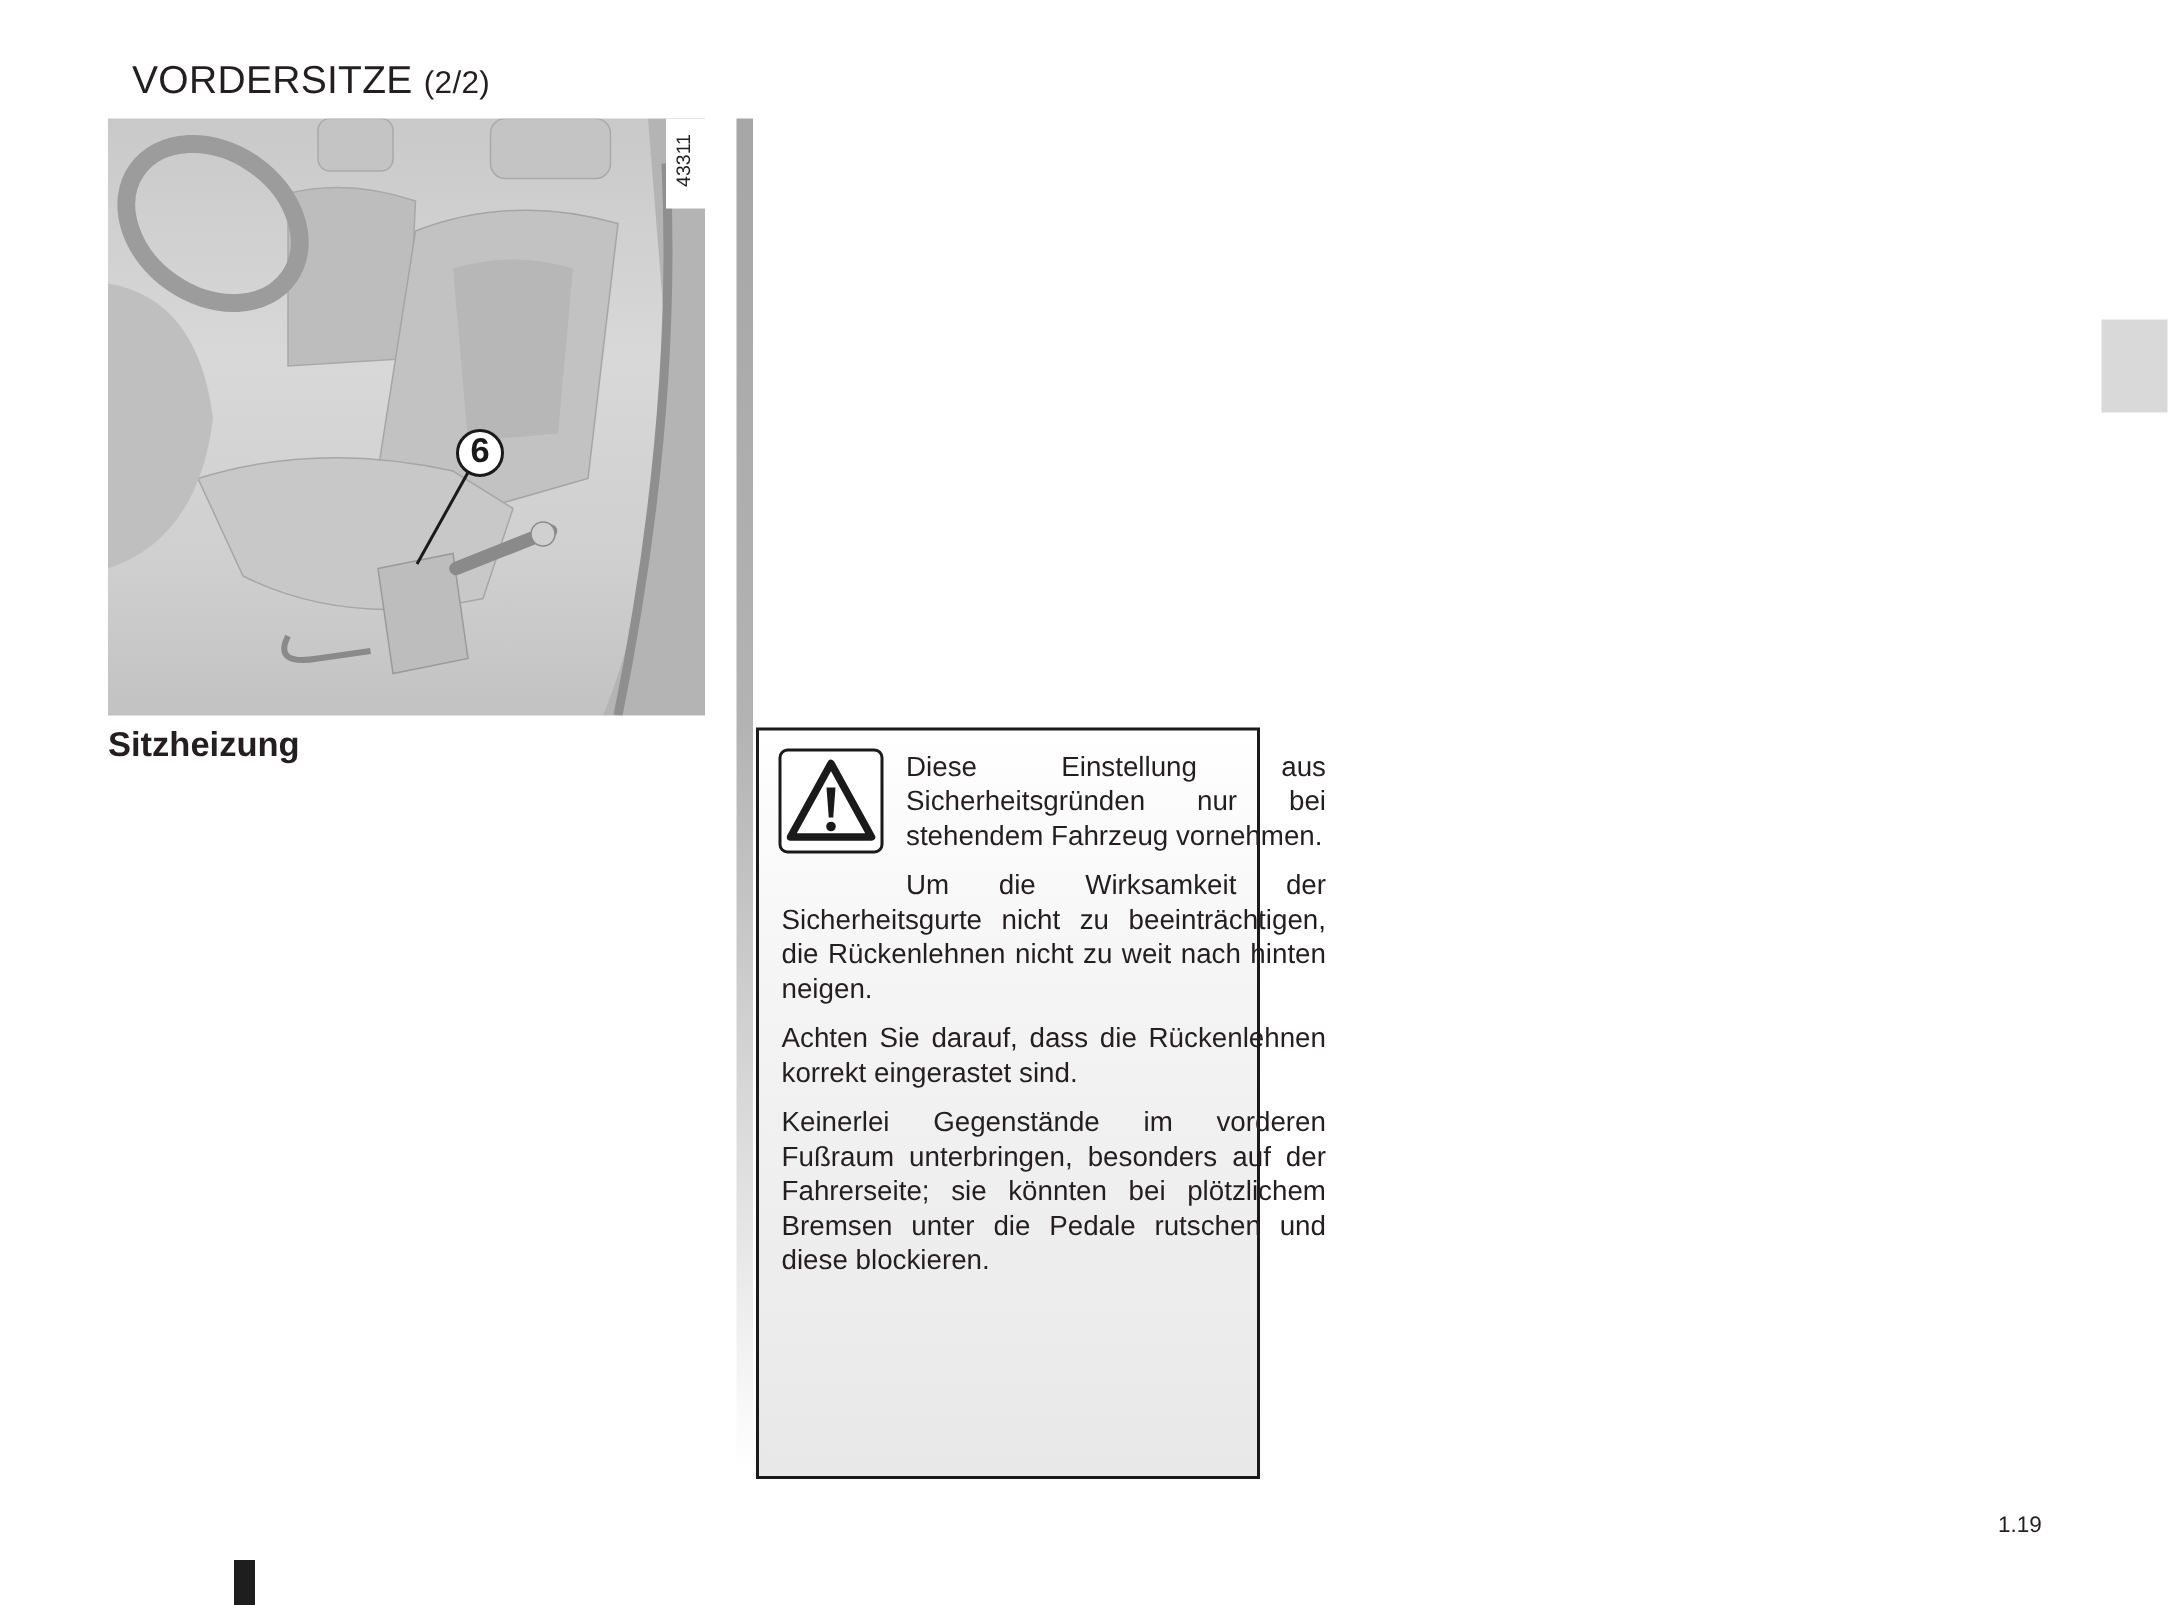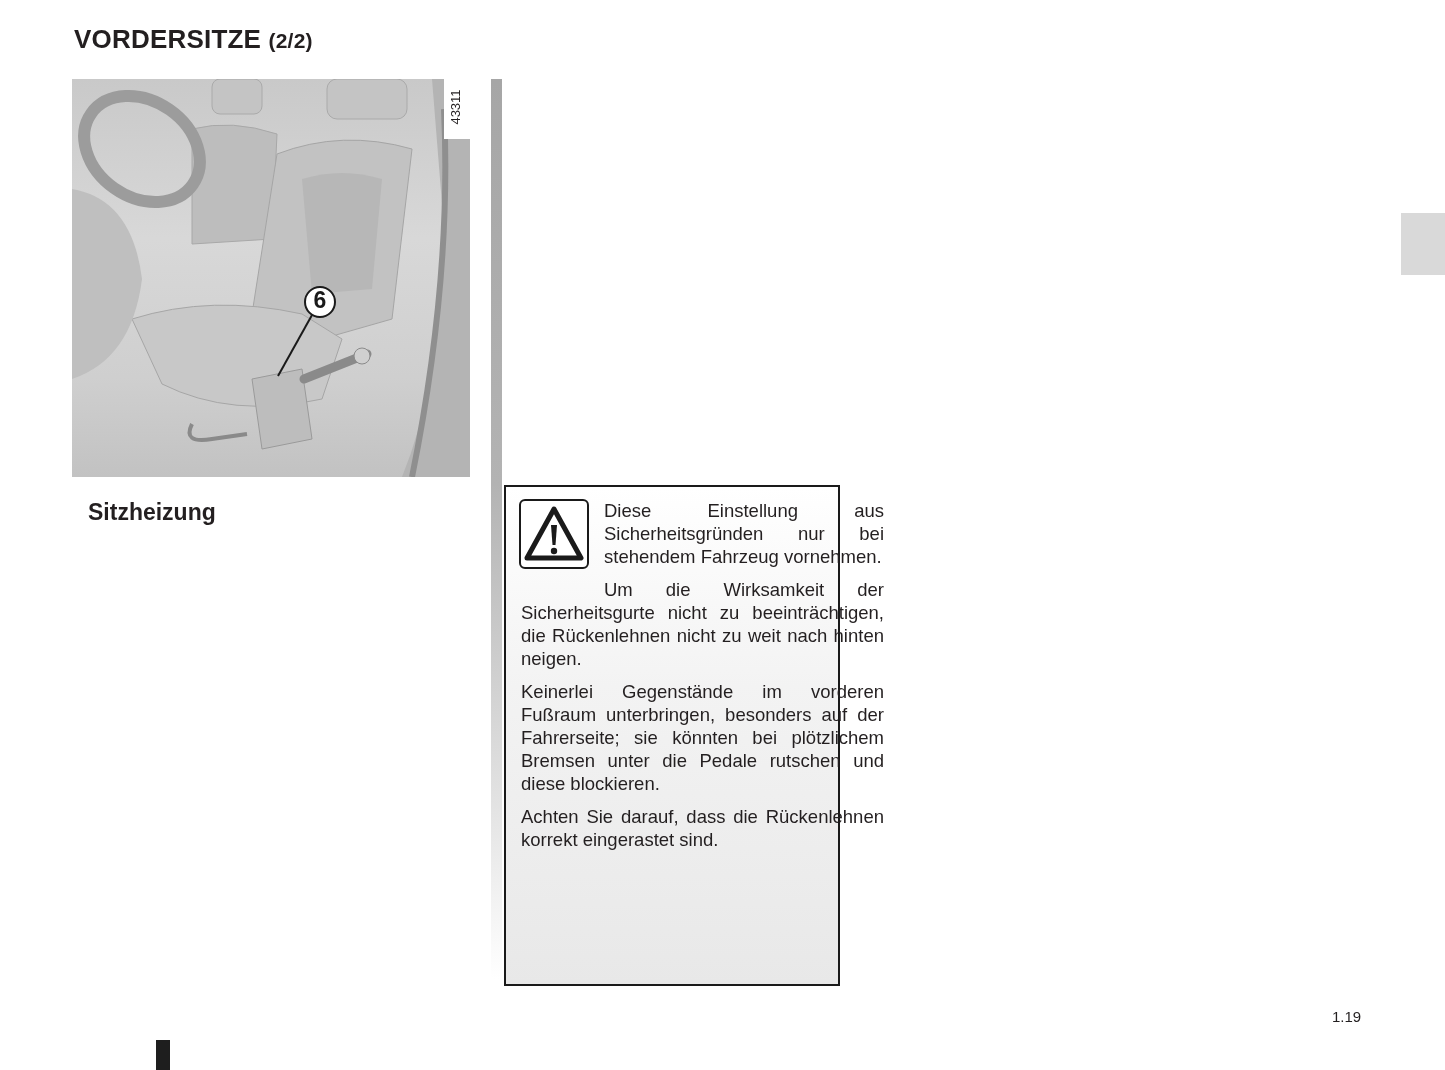--- a/index.html
+++ b/index.html
@@ -2,22 +2,22 @@
 <html><head>
 <meta charset="utf-8">
 <style>
   html, body { margin: 0; padding: 0; }
   body {
     width: 1445px; height: 1070px; position: relative; overflow: hidden;
     background: #ffffff; color: #231f20;
     font-family: "Liberation Sans", "DejaVu Sans", sans-serif;
   }
   .page-title {
-    position: absolute; left: 72px; top: 22px; margin: 2px;
-    font-size: 26px; font-weight: bold; letter-spacing: 0.2px; color: #231f20;
+    position: absolute; left: 72px; top: 22px; margin: 16px;
+    font-size: 26px; font-weight: normal; letter-spacing: 0.2px; color: #231f20;
   }
   .page-title .sub { font-size: 21px; }
 
   
   .figure {
     position: absolute; left: 72px; top: 79px; width: 398px; height: 398px;
     background: linear-gradient(180deg, #c9c9c9 0%, #d8d8d8 40%, #cfcfcf 75%, #c2c2c2 100%);
     overflow: hidden;
   }
   .figure svg { position: absolute; left: 0; top: 0; }
@@ -30,21 +30,21 @@
     font-size: 13px; color: #231f20; text-align: center; line-height: 18px;
   }
 
   
   .col-bar {
     position: absolute; left: 491px; top: 79px; width: 11px; height: 900px;
     background: linear-gradient(180deg, #a6a6a6 0%, #b3b3b3 45%, #e2e2e2 80%, #ffffff 100%);
   }
 
   .section-heading {
-    position: absolute; left: 72px; top: 483px; margin: 16px;
+    position: absolute; left: 72px; top: 483px; margin: 0;
     font-size: 23px; font-weight: bold; color: #231f20;
   }
   .body-text {
     position: absolute; left: 72px; top: 521px; width: 398px;
     font-size: 18.5px; line-height: 23px; text-align: justify; color: #231f20;
   }
   .body-text p { margin: 0 0 10px 0; }
   .body-text b { font-style: italic; }
 
   
@@ -127,20 +127,20 @@
   <div class="warning-icon">
     <svg width="66" height="66" viewBox="0 0 66 66">
       <path d="M33 8 L60 57 L6 57 Z" fill="none" stroke="#1a1a1a" stroke-width="5" stroke-linejoin="round"></path>
       <path d="M30 24 L36 24 L34.5 44 L31.5 44 Z" fill="#1a1a1a"></path>
       <circle cx="33" cy="50" r="3.2" fill="#1a1a1a"></circle>
     </svg>
   </div>
   <div class="warning-text">
     <p class="indent">Diese Einstellung aus Sicherheitsgründen nur bei stehendem Fahrzeug vornehmen.</p>
     <p class="indent-first">Um die Wirksamkeit der Sicherheitsgurte nicht zu beeinträchtigen, die Rückenlehnen nicht zu weit nach hinten neigen.</p>
+    <p>Achten Sie darauf, dass die Rückenlehnen korrekt eingerastet sind.</p>
     <p>Keinerlei Gegenstände im vorderen Fußraum unterbringen, besonders auf der Fahrerseite; sie könnten bei plötzlichem Bremsen unter die Pedale rutschen und diese blockieren.</p>
-    <p>Achten Sie darauf, dass die Rückenlehnen korrekt eingerastet sind.</p>
   </div>
 </div>
 
 <div class="chapter-tab"></div>
 <div class="page-number">1.19</div>
 <div class="corner-mark"></div>
 
 </body></html>

